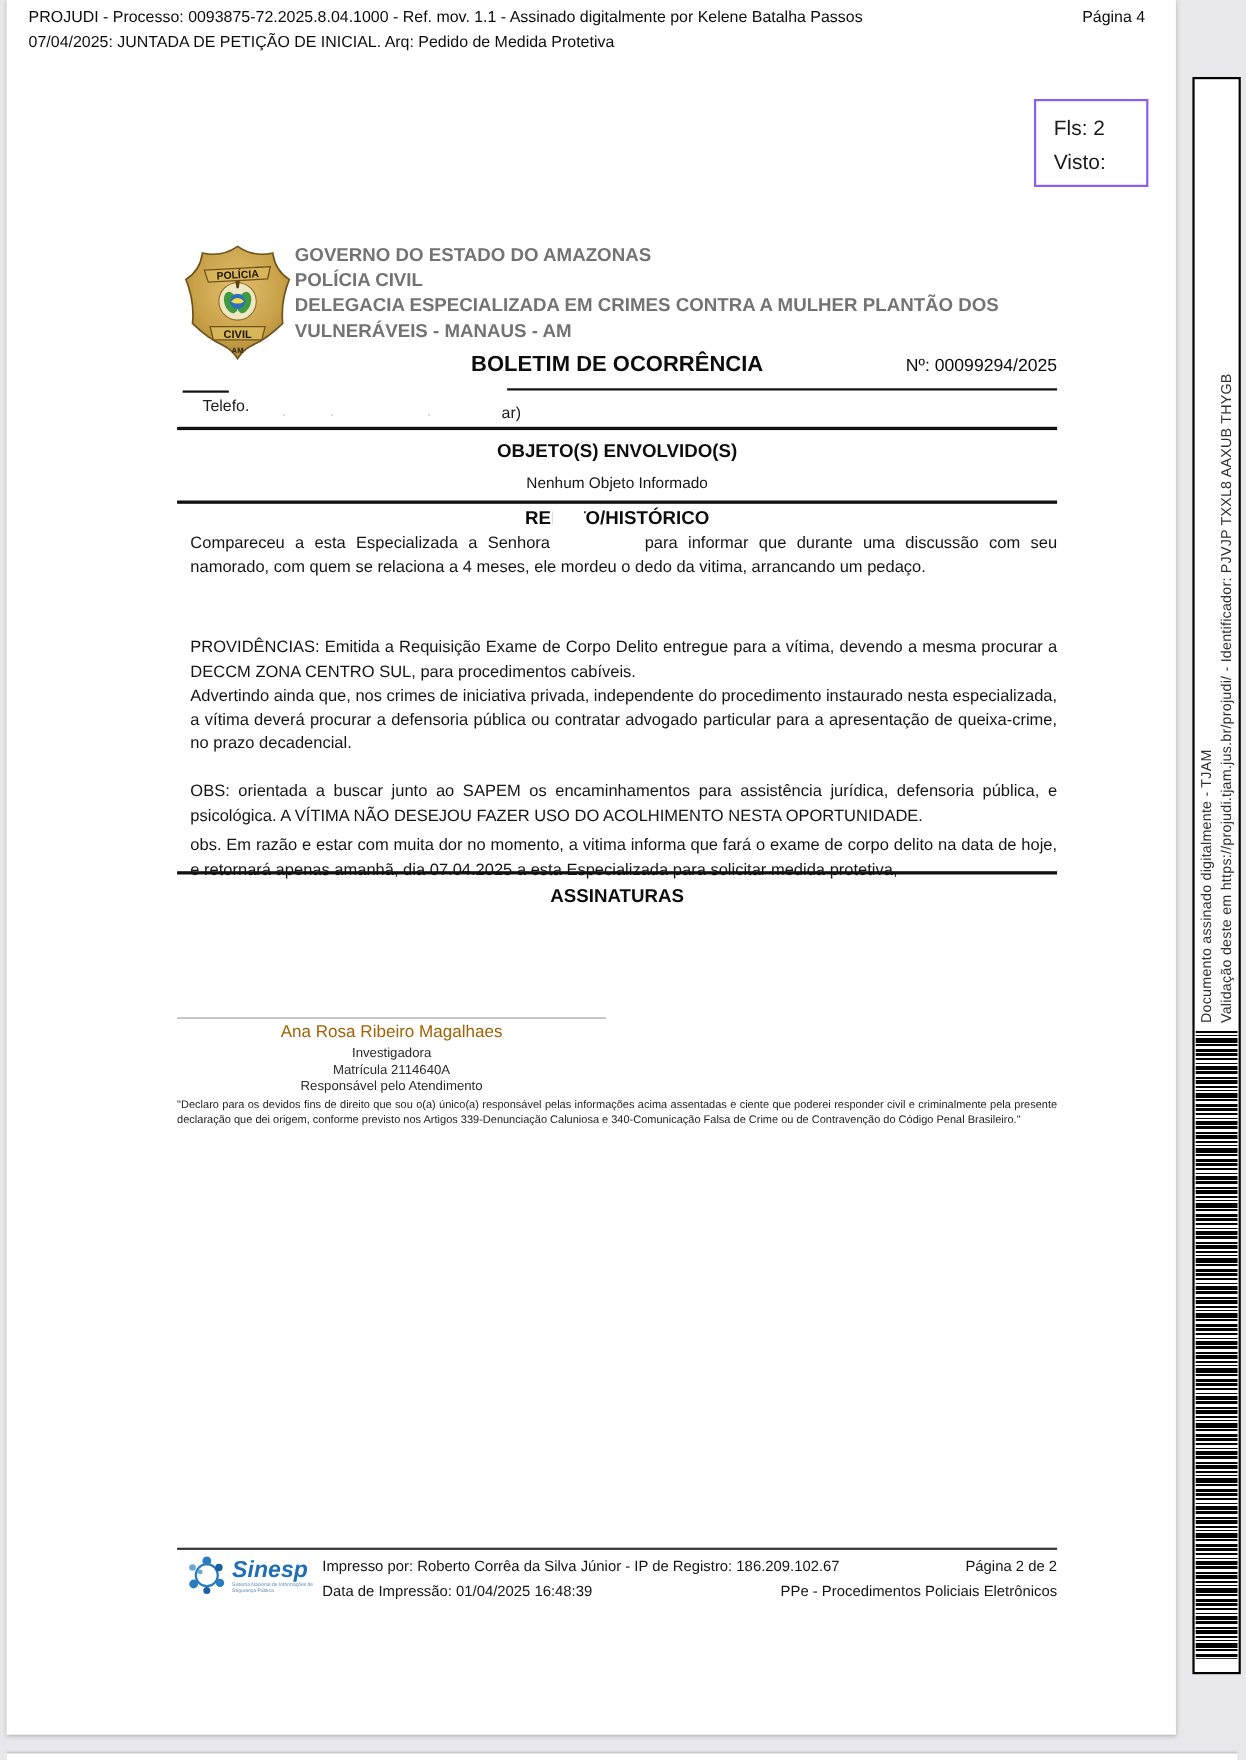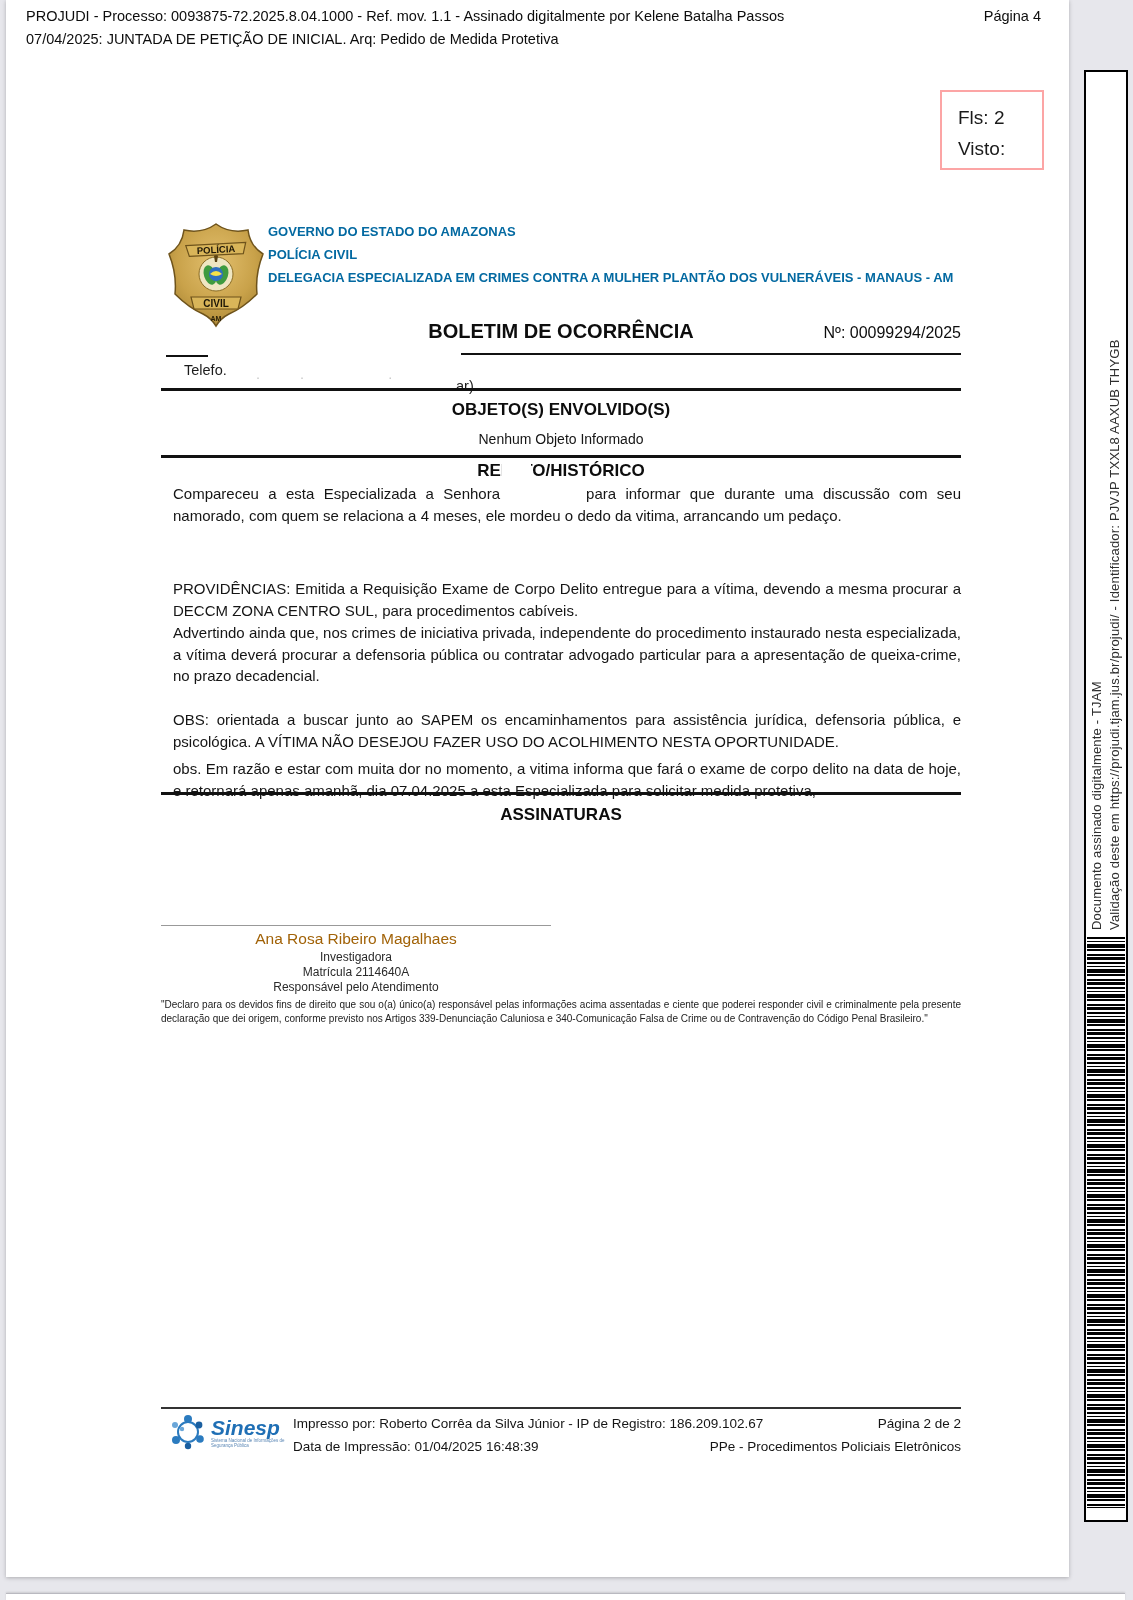--- a/index.html
+++ b/index.html
@@ -14,24 +14,24 @@
     background:#fff;box-shadow:0 1px 4px rgba(0,0,0,.25);
   }
   .next-page{
     position:absolute;left:6px;top:1593px;width:1119px;height:7px;
     background:#fff;border-top:1px solid #b9b9c0;box-shadow:0 -1px 2px rgba(0,0,0,.12);
   }
   .abs{position:absolute;}
   .hdr{font-size:14.5px;color:#0d0d0d;white-space:nowrap;}
   .stamp-box{
     left:934px;top:90px;width:104px;height:80px;
-    border:2px solid #fca5a5;background:#fff;
+    border:2px solid #8b5cf6;background:#fff;
     font-size:19px;color:#1a1a1a;padding:10px 0 0 16px;box-sizing:border-box;line-height:31px;
   }
-  .org-line{font-weight:bold;font-size:13px;line-height:23px;color:#0369a1;}
+  .org-line{font-weight:bold;font-size:17px;line-height:23px;color:#737373;}
   .doc-title{font-weight:bold;font-size:20px;color:#0d0d0d;}
   .doc-number{font-size:16px;color:#0d0d0d;}
   .rule3{height:3px;background:#111;}
   .rule2{height:2px;background:#111;}
   .rule1{height:1px;background:#999;}
   .sec-head{font-weight:bold;font-size:17px;color:#0d0d0d;text-align:center;width:800px;left:155px;}
   .body-text{font-size:15px;line-height:21.5px;color:#151515;text-align:justify;width:788px;left:167px;}
   .center-sm{font-size:14px;color:#151515;text-align:center;width:800px;left:155px;}
   .blank-gap{display:inline-block;width:86px;}
   .redact{position:absolute;background:#fff;}
@@ -105,21 +105,21 @@
   <div class="abs doc-number" style="left:155px;top:324px;width:800px;text-align:right;">Nº: 00099294/2025</div>
 
   <div class="abs" style="left:160px;top:355px;width:42px;">
       <div class="rule2"></div>
     </div>
   <div class="abs" style="left:455px;top:353px;width:500px;">
       <div class="rule2"></div>
     </div>
   <div class="abs phone-text" style="left:178px;top:362px;">Telefo.</div>
   <div class="abs phone-text ghost" style="left:250px;top:366px;letter-spacing:18px;">. . &nbsp; .</div>
-  <div class="abs phone-text" style="left:450px;top:378px;">ar)</div>
+  <div class="abs phone-text" style="left:450px;top:368px;">ar)</div>
 
   <div class="abs" style="left:155px;top:388px;width:800px;">
       <div class="rule3"></div>
     </div>
   <div class="abs sec-head" style="top:400px;">OBJETO(S) ENVOLVIDO(S)</div>
   <div class="abs center-sm" style="top:431px;">Nenhum Objeto Informado</div>
   <div class="abs" style="left:155px;top:455px;width:800px;">
       <div class="rule3"></div>
     </div>
 

